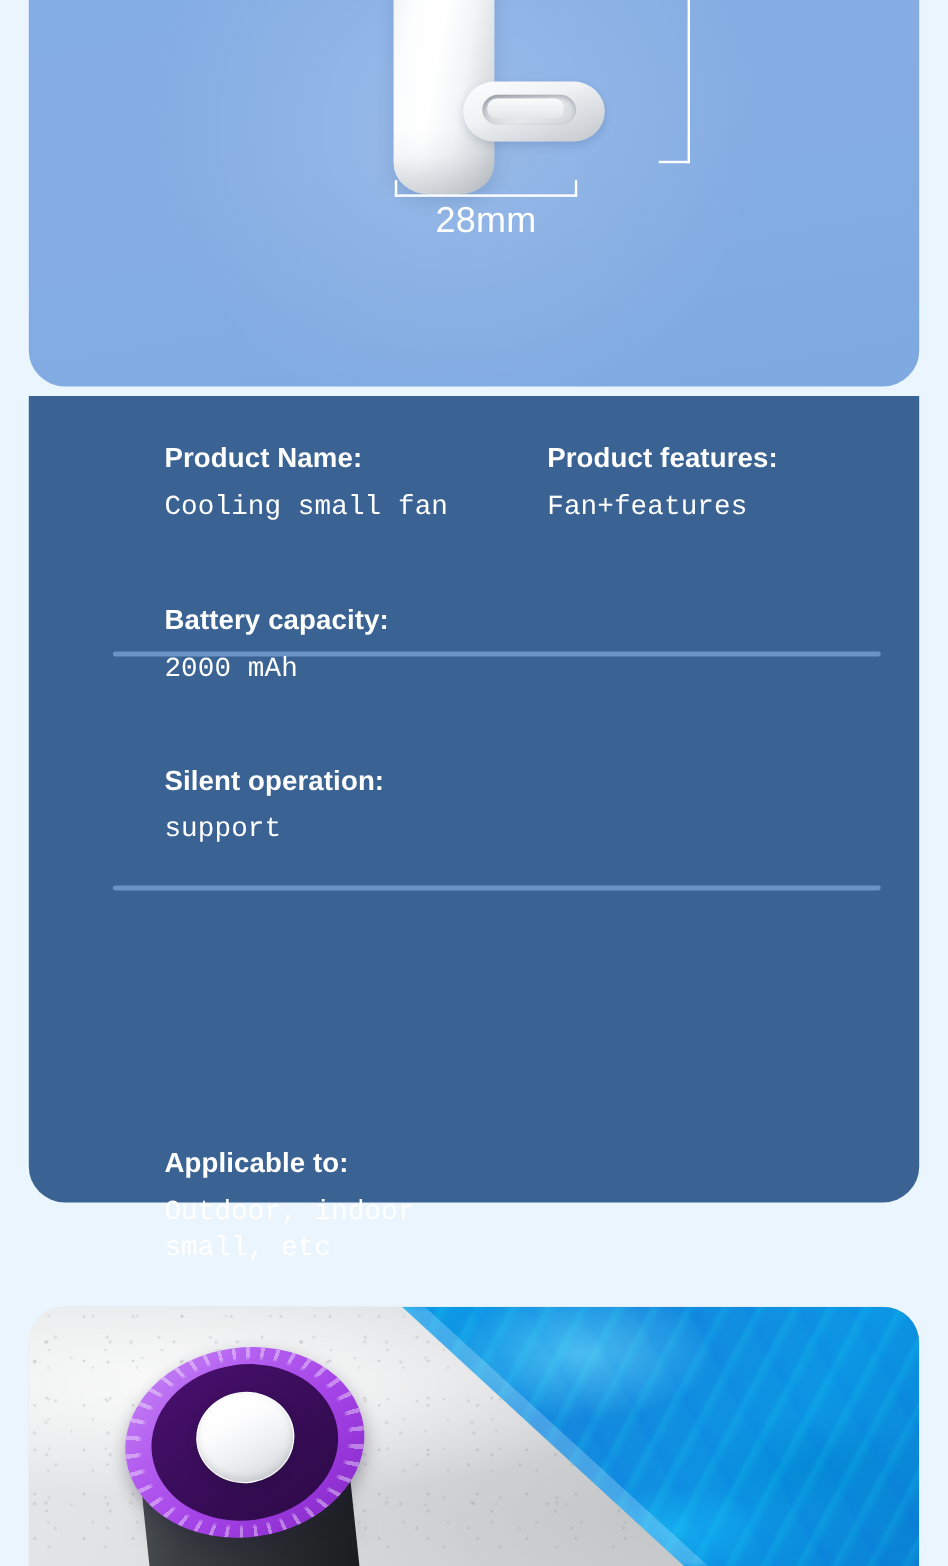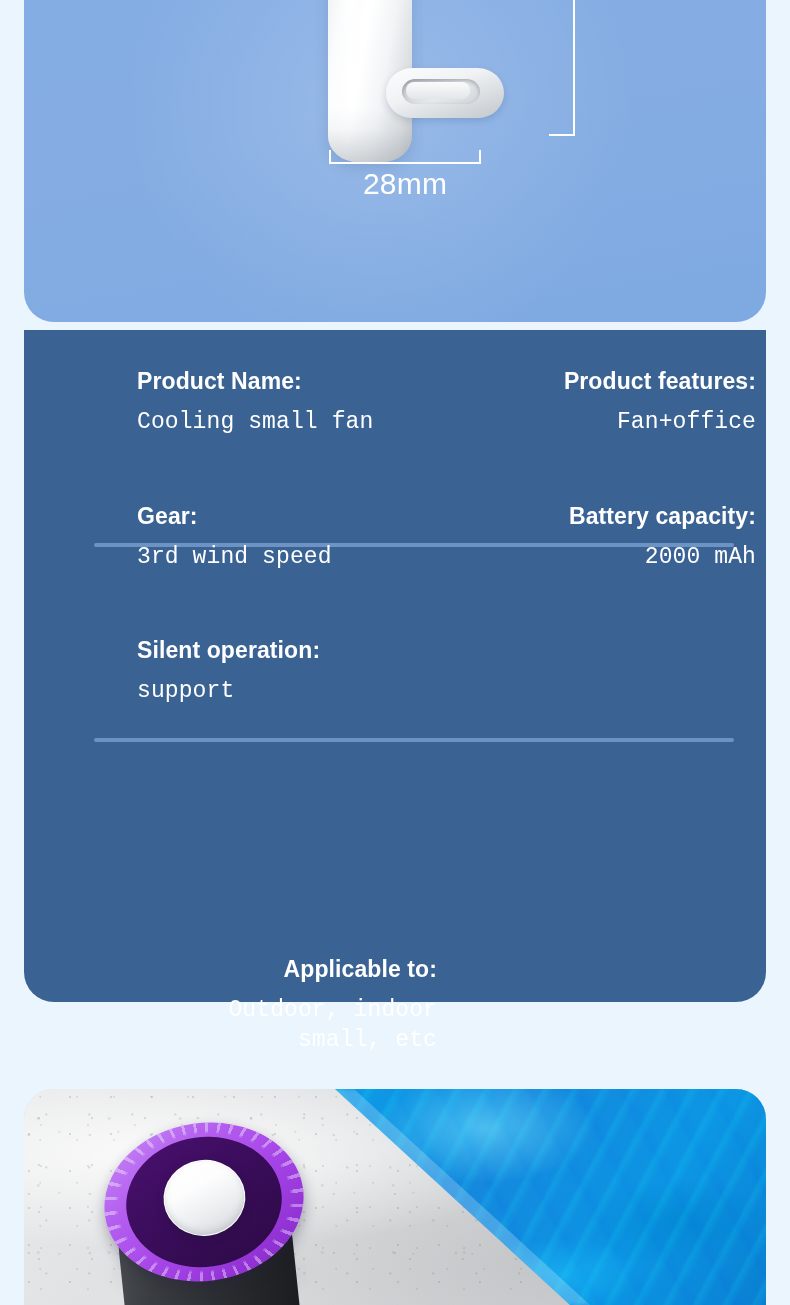--- a/index.html
+++ b/index.html
@@ -198,21 +198,21 @@
     padding: 0 0 0 113px;
   }
   .spec-row.r1 { margin-top: 36px; }
   .spec-row.r2 { margin-top: 64px; }
   .spec-row.r3 { margin-top: 63px; flex-direction: column; }
 
   .spec-col {
     width: 319px;
     flex: 0 0 319px;
   }
-  .spec-col.c2 { width: 300px; flex: 0 0 300px; text-align: right; }
+  .spec-col.c2 { width: 300px; flex: 0 0 300px; }
 
   .spec-label {
     color: #ffffff;
     font-size: 23px;
     font-weight: 700;
     line-height: 30px;
     letter-spacing: 0.1px;
     white-space: nowrap;
   }
   .spec-value {
@@ -440,29 +440,25 @@
 
     <div class="spec-rows">
 
       <div class="spec-row r1">
         <div class="spec-col c1">
           <div class="spec-label">Product Name:</div>
           <div class="spec-value">Cooling small fan</div>
         </div>
         <div class="spec-col c2">
           <div class="spec-label">Product features:</div>
-          <div class="spec-value">Fan+office</div>
+          <div class="spec-value">Fan+features</div>
         </div>
       </div>
 
       <div class="spec-row r2">
-        <div class="spec-col c1">
-          <div class="spec-label">Gear:</div>
-          <div class="spec-value">3rd wind speed</div>
-        </div>
         <div class="spec-col c2">
           <div class="spec-label">Battery capacity:</div>
           <div class="spec-value">2000 mAh</div>
         </div>
       </div>
 
       <div class="spec-row r3">
         <div class="spec-col c1">
           <div class="spec-label">Silent operation:</div>
           <div class="spec-value">support</div>

